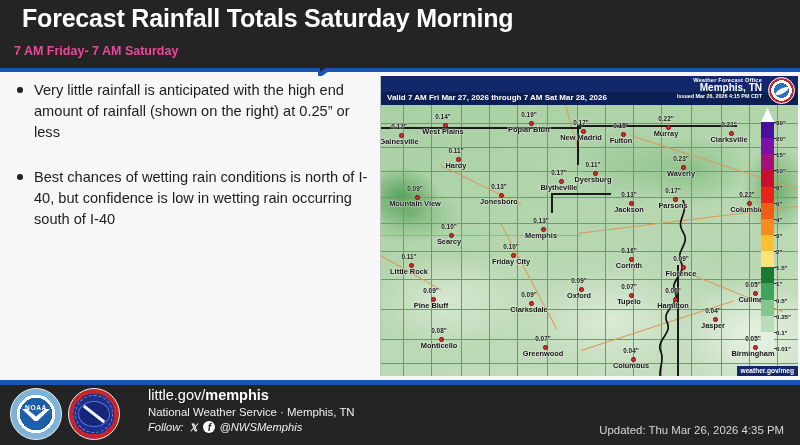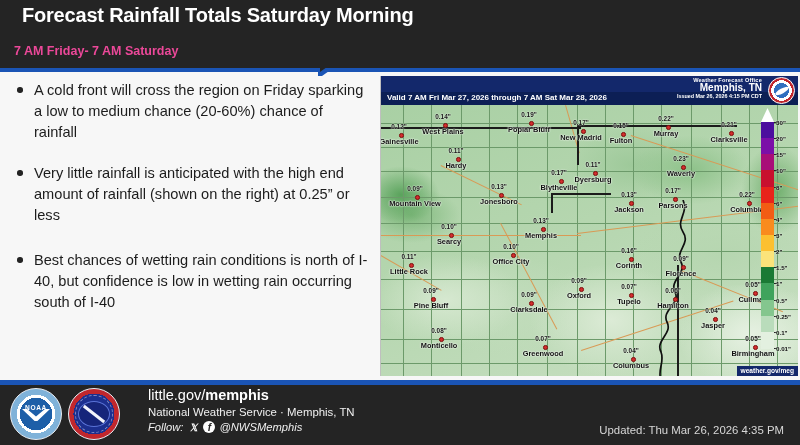--- a/index.html
+++ b/index.html
@@ -10,21 +10,21 @@
     position:relative;
   }
 
   
   #header {
     position:absolute; left:0; top:0; width:800px; height:68px;
     background:#242424; z-index:5;
   }
   #title {
     position:absolute; left:22px; top:4px;
-    font-size:20px; font-weight:bold; color:#ffffff;
+    font-size:25px; font-weight:bold; color:#ffffff;
     letter-spacing:-0.2px; white-space:nowrap;
   }
   #subtitle {
     position:absolute; left:14px; top:44px;
     font-size:12.5px; font-weight:bold; color:#ec4899;
     white-space:nowrap;
   }
 
   
   #header-rule {
@@ -255,24 +255,20 @@
   <div id="title">Forecast Rainfall Totals Saturday Morning</div>
   <div id="subtitle">7 AM Friday- 7 AM Saturday</div>
 </div>
 <div id="header-rule"></div>
 
 <div id="panel"></div>
 <div id="panel-notch-blue"></div>
 <div id="panel-notch"></div>
 
 <div id="bullets">
-  <div class="bullet">
-    <span class="dot"></span>
-    <span>A cold front will cross the region on Friday sparking a low to medium chance (20-60%) chance of rainfall</span>
-  </div>
   <div class="bullet" style="margin-bottom:24px;">
     <span class="dot"></span>
     <span>Very little rainfall is anticipated with the high end amount of rainfall (shown on the right) at 0.25” or less</span>
   </div>
   <div class="bullet">
     <span class="dot"></span>
     <span>Best chances of wetting rain conditions is north of I-40, but confidence is low in wetting rain occurring south of I-40</span>
   </div>
 </div>
 
@@ -423,21 +419,21 @@
         <span class="nm">Searcy</span>
       </div>
       <div class="city" style="left: 160px; top: 151px;">
         <span class="val">0.13"</span>
         <span class="pdot"></span>
         <span class="nm">Memphis</span>
       </div>
       <div class="city" style="left: 130px; top: 177px;">
         <span class="val">0.10"</span>
         <span class="pdot"></span>
-        <span class="nm">Office City</span>
+        <span class="nm">Friday City</span>
       </div>
       <div class="city" style="left: 28px; top: 187px;">
         <span class="val">0.11"</span>
         <span class="pdot"></span>
         <span class="nm">Little Rock</span>
       </div>
       <div class="city" style="left: 50px; top: 221px;">
         <span class="val">0.09"</span>
         <span class="pdot"></span>
         <span class="nm">Pine Bluff</span>

